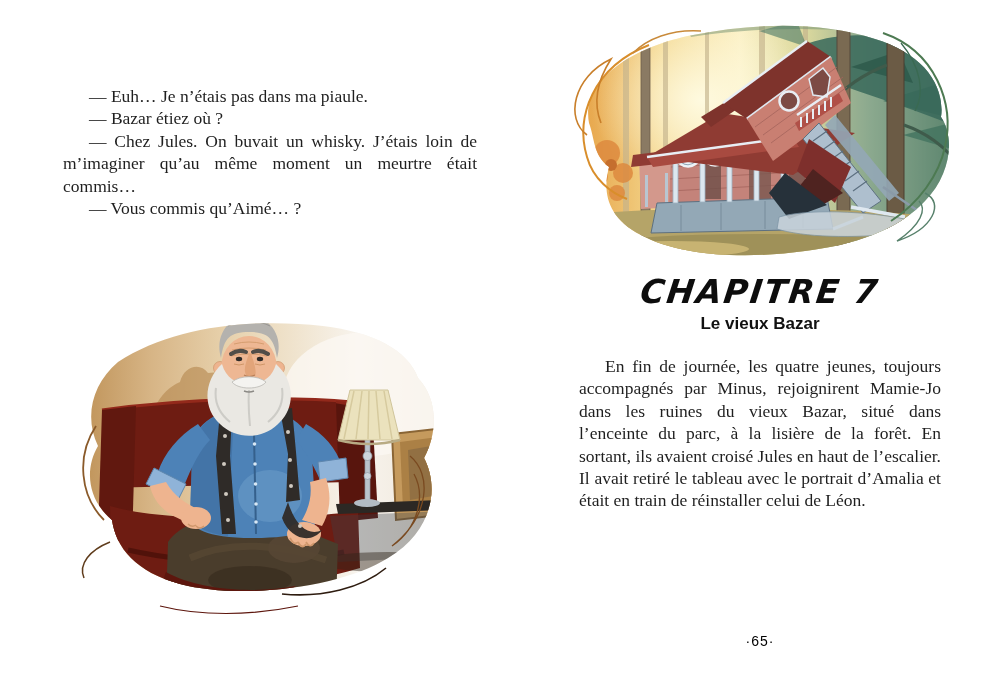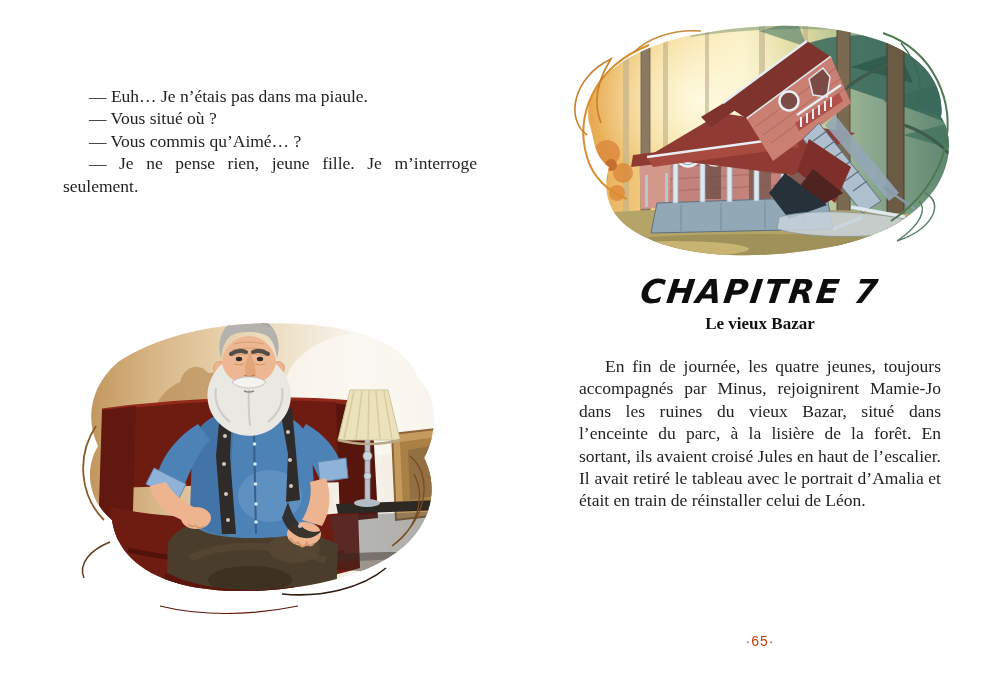--- a/index.html
+++ b/index.html
@@ -8,38 +8,38 @@
   .body-text{font-size:17.5px;line-height:22.4px;text-align:justify;}
   .body-text p{margin:0;text-indent:26px;}
   .body-text p.continued{text-align-last:justify;}
   .dialogue-block{position:absolute;left:63px;top:85px;width:414px;}
   .left-illo{position:absolute;left:38px;top:304px;width:424px;height:315px;}
   .right-illo{position:absolute;left:551px;top:5px;width:412px;height:266px;}
   .chapter-title{position:absolute;left:560px;top:272px;width:400px;text-align:center;
       font-family:"DejaVu Sans",sans-serif;font-weight:bold;font-style:italic;
       font-size:33px;letter-spacing:2px;transform:skewX(-7deg);color:#0d0d0d;white-space:nowrap;}
   .chapter-subtitle{position:absolute;left:560px;top:314px;width:400px;text-align:center;
-      font-family:Liberation Serif, serif;font-weight:bold;font-size:17px;color:#111;}
+      font-family:Liberation Sans, sans-serif;font-weight:bold;font-size:17px;color:#111;}
   .right-text{position:absolute;left:579px;top:355px;width:362px;font-family:Liberation Serif, serif;}
   .page-number{position:absolute;left:560px;top:633px;width:400px;text-align:center;
-      font-family:"Liberation Sans",sans-serif;font-size:14px;letter-spacing:1px;color:#c2410c;}
+      font-family:"Liberation Sans",sans-serif;font-size:14px;letter-spacing:1px;color:#000000;}
   svg{display:block;width:100%;height:100%;}
 </style>
 </head>
 <body>
 
 <div class="spread">
 
   <div>
 
     <div class="dialogue-block body-text">
       <p>— Euh… Je n’étais pas dans ma piaule.</p>
-      <p>— Vous situé où ?</p>
+      <p>— Bazar étiez où ?</p>
+      <p>— Chez Jules. On buvait un whisky. J’étais loin de m’imaginer qu’au même moment un meurtre était commis…</p>
       <p>— Vous commis qu’Aimé… ?</p>
-      <p>— Je ne pense rien, jeune fille. Je m’interroge seulement.</p>
     </div>
 
     <div class="left-illo">
       <svg viewBox="0 0 424 315">
         <defs>
           <linearGradient id="mBg" x1="0" y1="0" x2="1" y2="0">
             <stop offset="0" stop-color="#c2975e"></stop>
               <stop offset="0.18" stop-color="#d7b586"></stop>
             <stop offset="0.38" stop-color="#e6cfa9"></stop>
               <stop offset="0.58" stop-color="#efe2cb"></stop>

